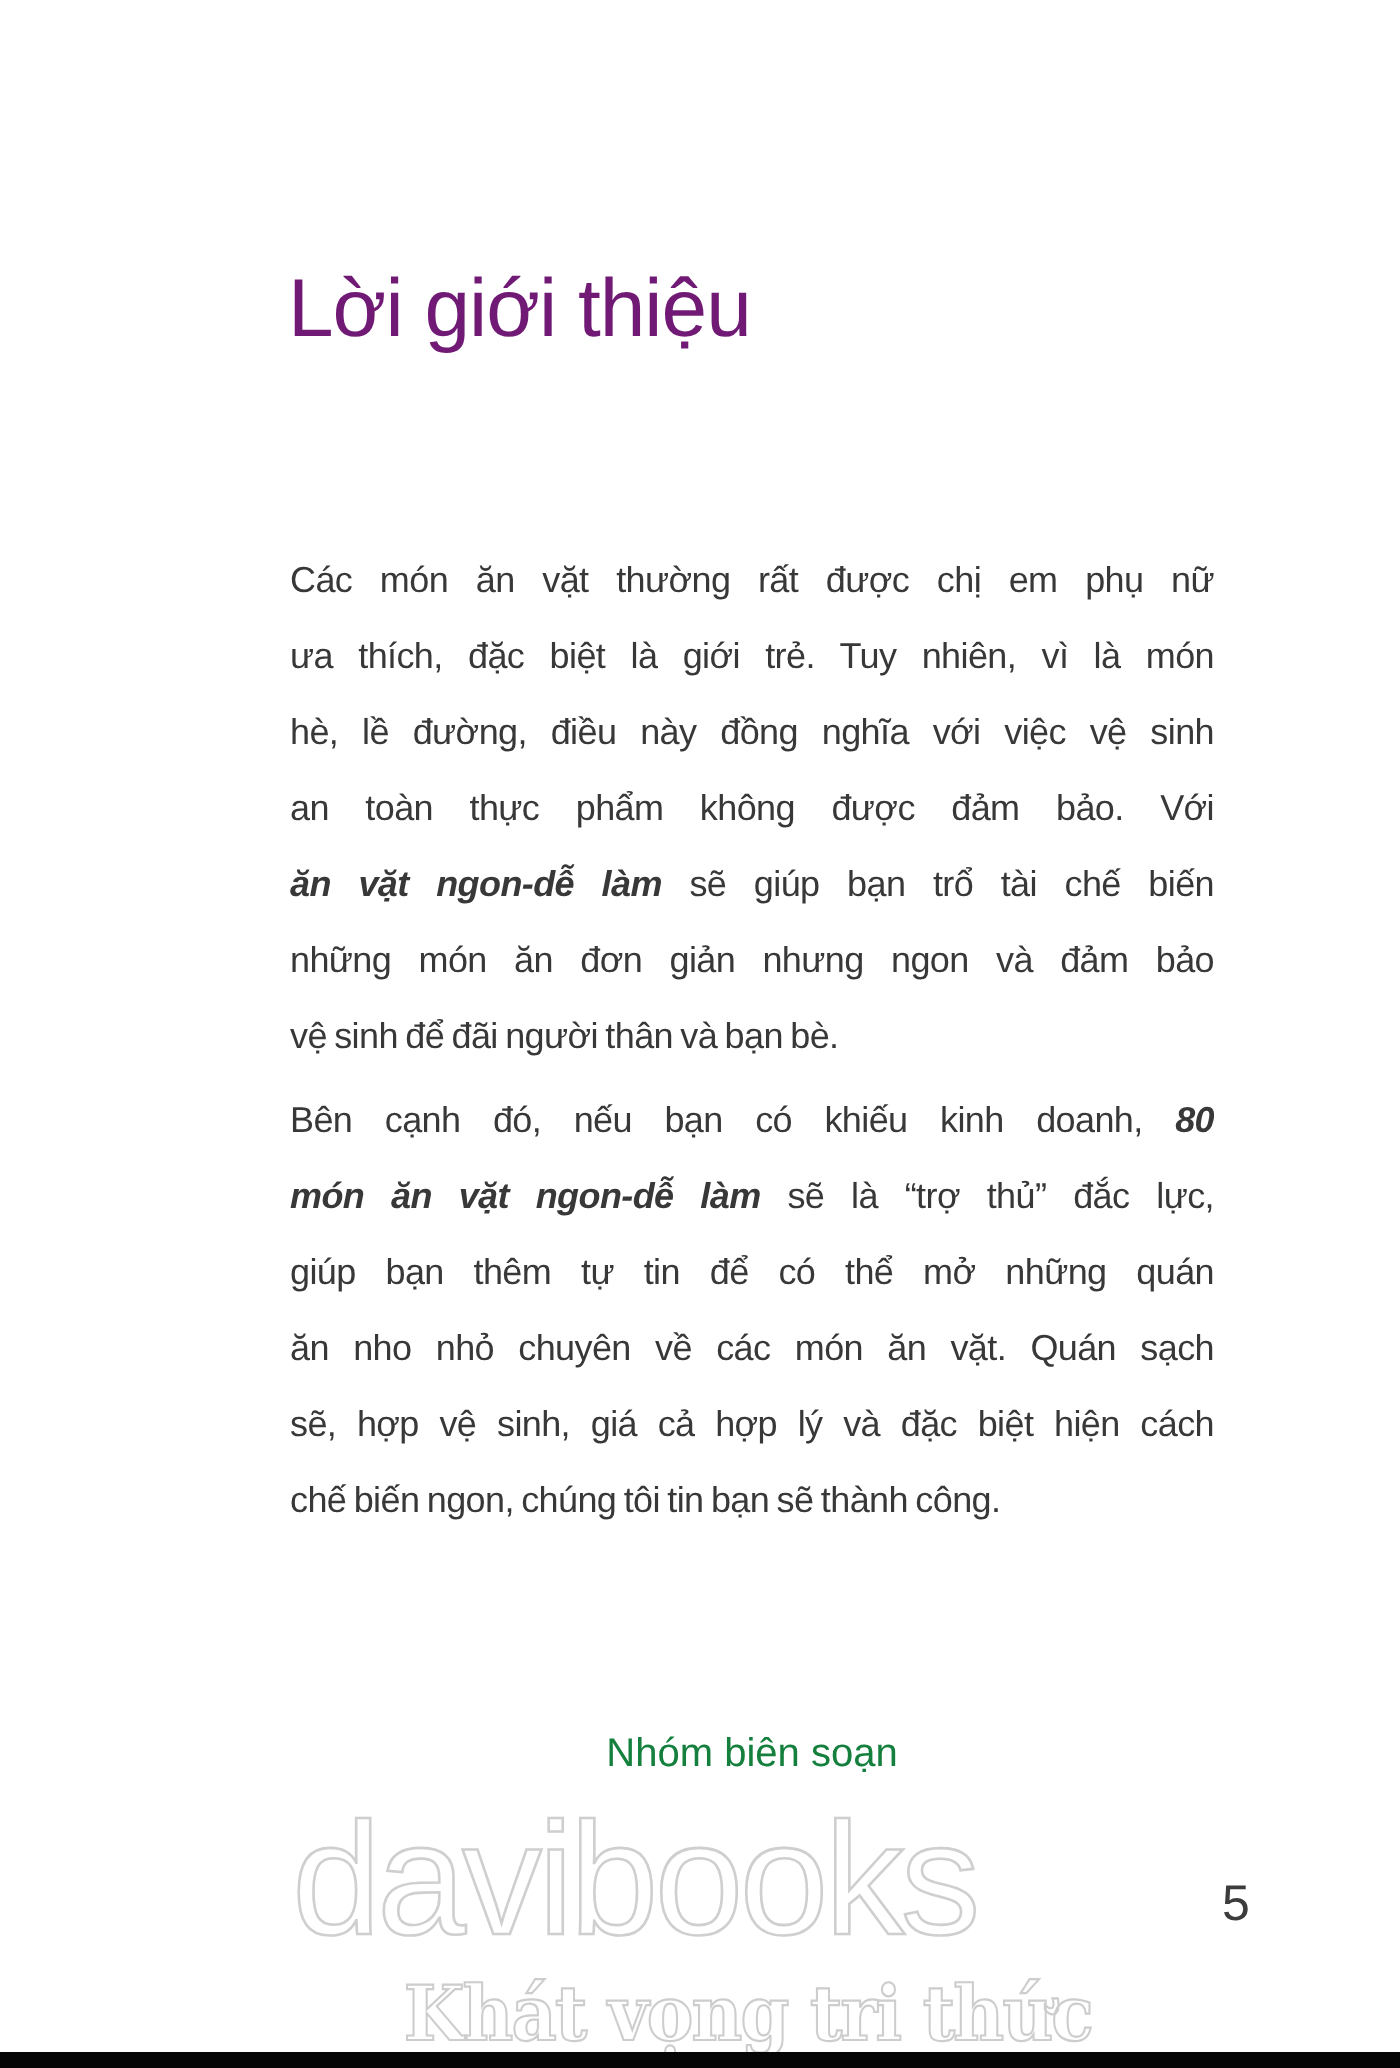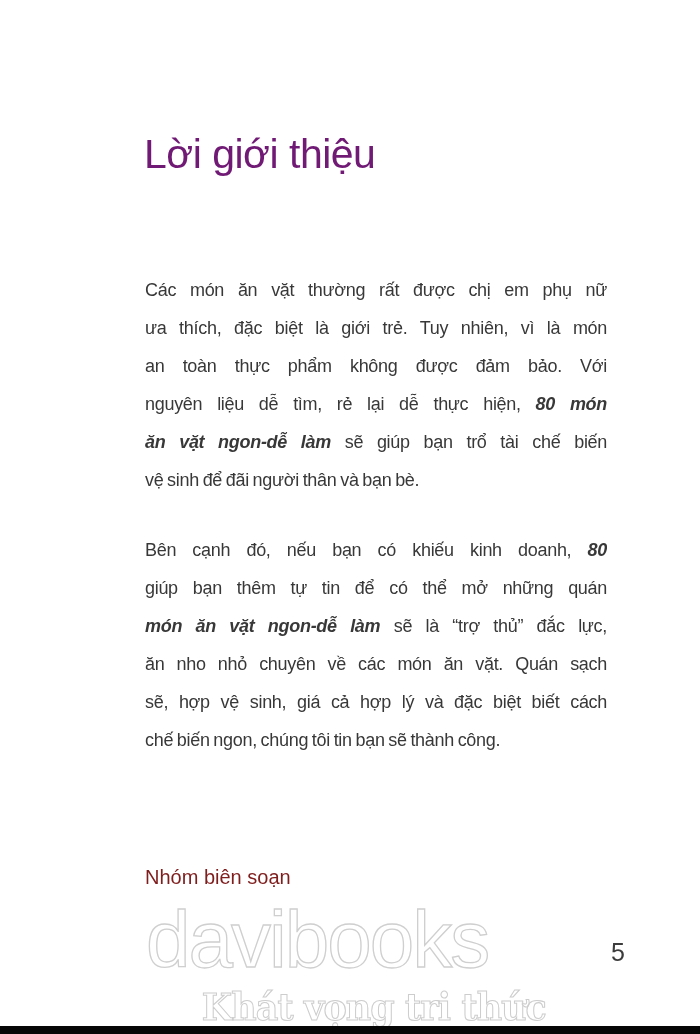--- a/index.html
+++ b/index.html
@@ -22,36 +22,36 @@
   .body-text {
     position:absolute;
     left:145px; top:271px;
     width:462px;
     font-size:18px;
     line-height:38px;
     letter-spacing:-0.3px;
     word-spacing:-1px;
     color:#383838;
   }
-  .para + .para { margin-top:32px; }
+  .para + .para { margin-top:4px; }
   .line {
     height:38px;
     overflow:hidden;
     text-align:justify;
     text-align-last:justify;
   }
   .line.last { text-align-last:left; }
   .bi { font-weight:700; font-style:italic; }
   .signature {
     position:absolute;
     left:145px; top:866px;
     width:462px;
-    text-align:left;
+    text-align:center;
     font-size:20px;
-    color:#7f1d1d;
+    color:#15803d;
   }
   .watermark { position:absolute; left:0; top:0; width:700px; height:1034px; pointer-events:none; }
   .wm-brand {
     position:absolute;
     left:146px; top:896px;
     width:402px;
     font-family:Liberation Sans, sans-serif;
     font-size:80px;
     line-height:1.1;
     letter-spacing:-2px;
@@ -92,31 +92,32 @@
 <body>
 
 <div class="page">
 
   <h1 class="title">Lời giới thiệu</h1>
 
   <div class="body-text">
       <div class="para">
         <div class="line"><span>Các món ăn vặt thường rất được chị em phụ nữ</span></div>
         <div class="line"><span>ưa thích, đặc biệt là giới trẻ. Tuy nhiên, vì là món</span></div>
+        <div class="line"><span>hè, lề đường, điều này đồng nghĩa với việc vệ sinh</span></div>
         <div class="line"><span>an toàn thực phẩm không được đảm bảo. Với</span></div>
-        <div class="line"><span>nguyên liệu dễ tìm, rẻ lại dễ thực hiện, </span><span class="bi">80 món</span></div>
         <div class="line"><span class="bi">ăn vặt ngon-dễ làm</span><span> sẽ giúp bạn trổ tài chế biến</span></div>
+        <div class="line"><span>những món ăn đơn giản nhưng ngon và đảm bảo</span></div>
         <div class="line last"><span>vệ sinh để đãi người thân và bạn bè.</span></div>
       </div>
       <div class="para">
         <div class="line"><span>Bên cạnh đó, nếu bạn có khiếu kinh doanh, </span><span class="bi">80</span></div>
+        <div class="line"><span class="bi">món ăn vặt ngon-dễ làm</span><span> sẽ là “trợ thủ” đắc lực,</span></div>
         <div class="line"><span>giúp bạn thêm tự tin để có thể mở những quán</span></div>
-        <div class="line"><span class="bi">món ăn vặt ngon-dễ làm</span><span> sẽ là “trợ thủ” đắc lực,</span></div>
         <div class="line"><span>ăn nho nhỏ chuyên về các món ăn vặt. Quán sạch</span></div>
-        <div class="line"><span>sẽ, hợp vệ sinh, giá cả hợp lý và đặc biệt biết cách</span></div>
+        <div class="line"><span>sẽ, hợp vệ sinh, giá cả hợp lý và đặc biệt hiện cách</span></div>
         <div class="line last"><span>chế biến ngon, chúng tôi tin bạn sẽ thành công.</span></div>
       </div>
     </div>
 
   <div class="signature">Nhóm biên soạn</div>
 
   <div class="watermark">
     <div class="wm-brand">davibooks</div>
     <div class="wm-tagline">Khát vọng tri thức</div>
   </div>

